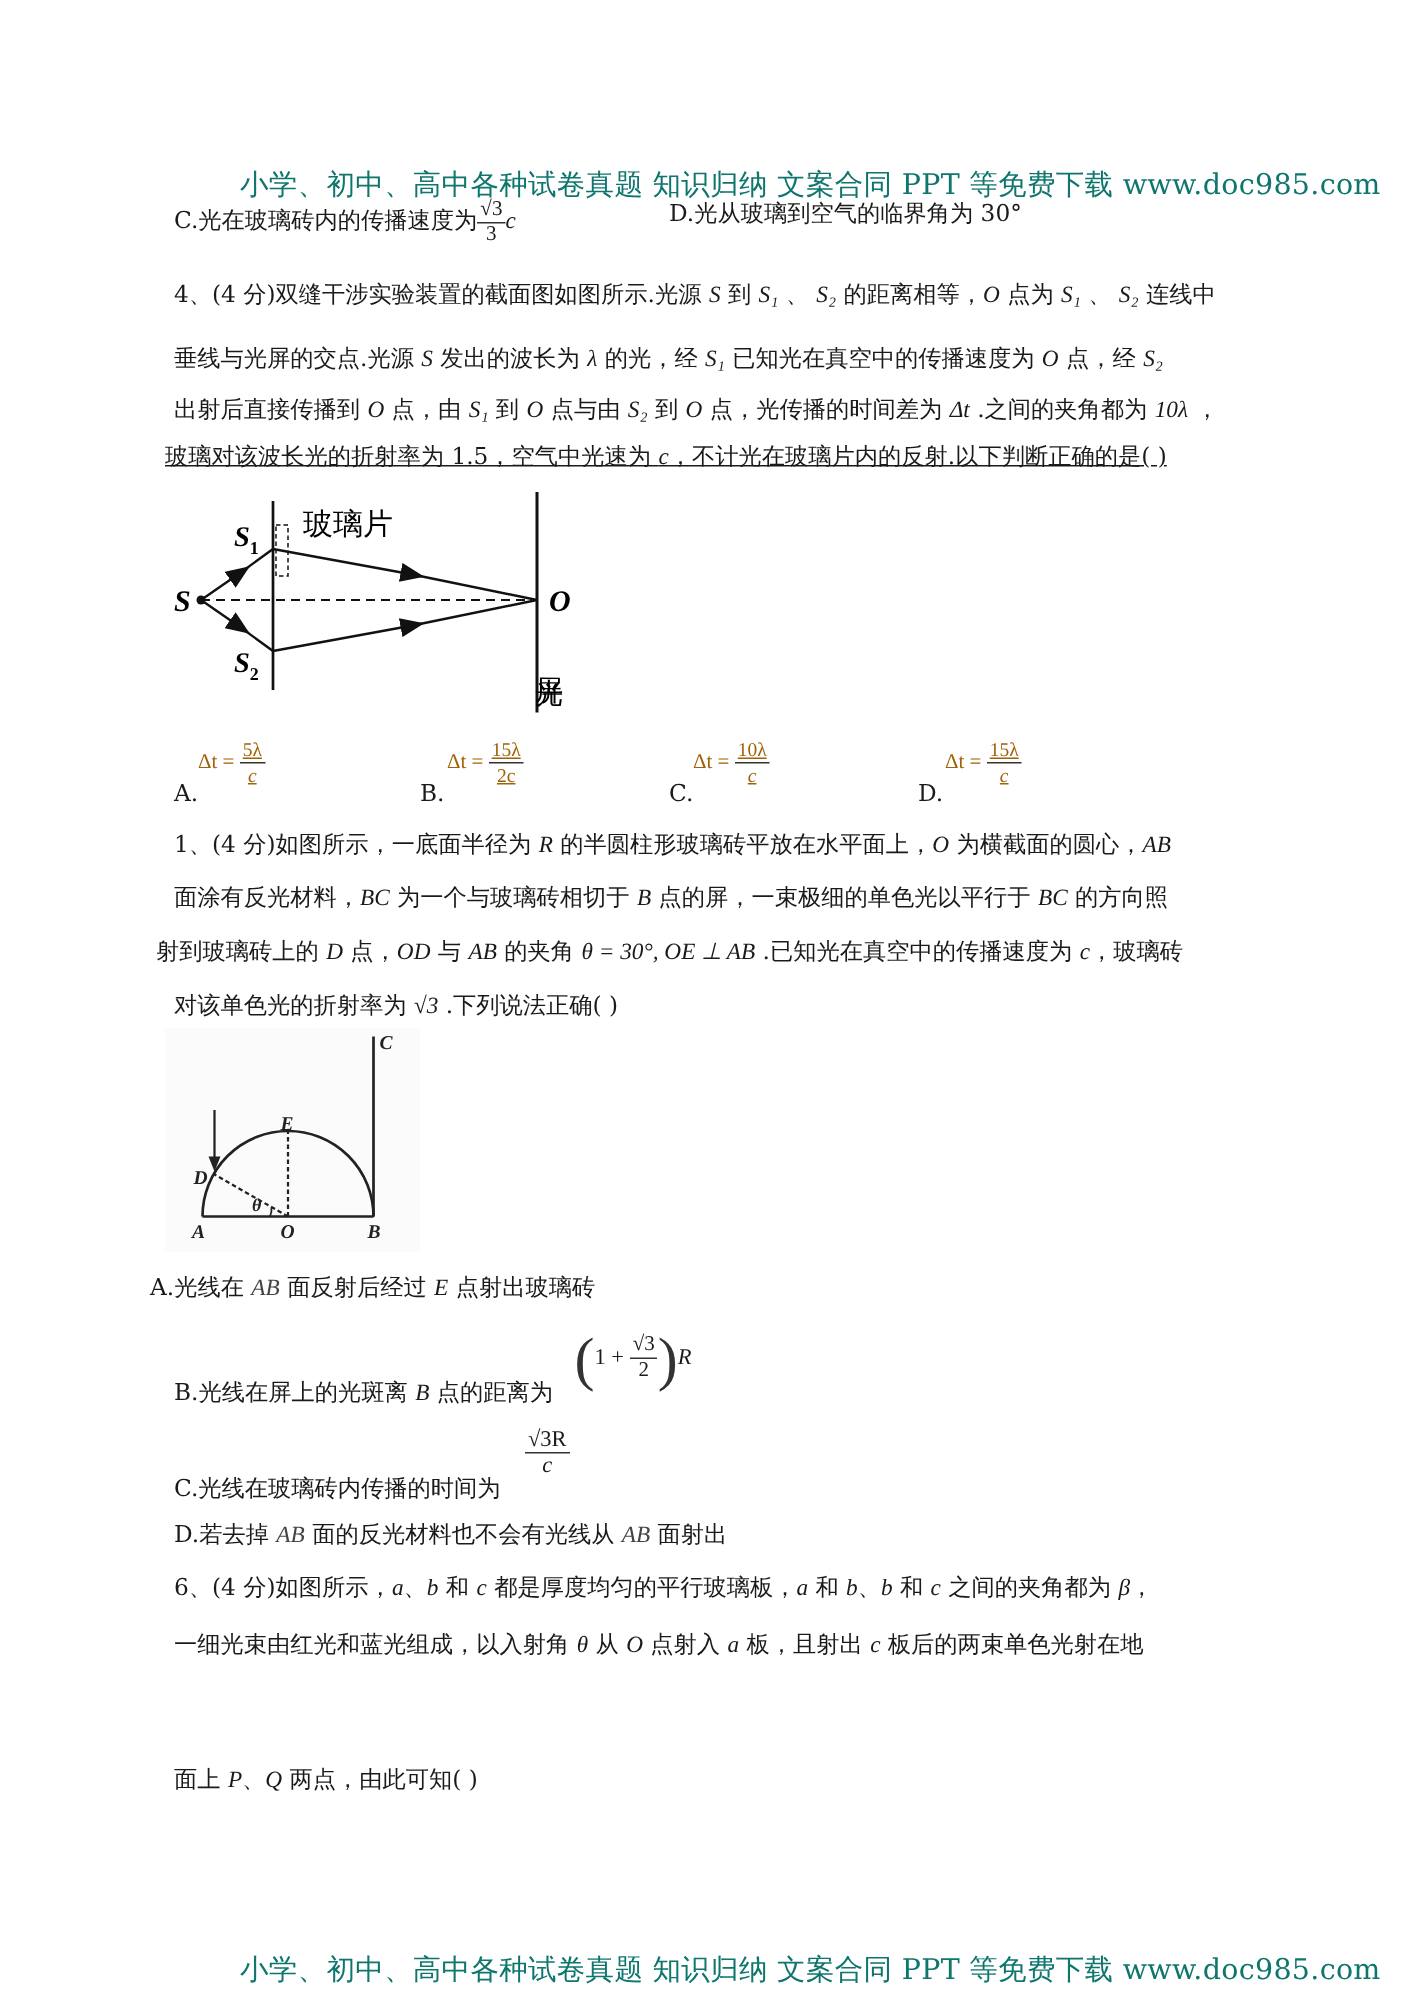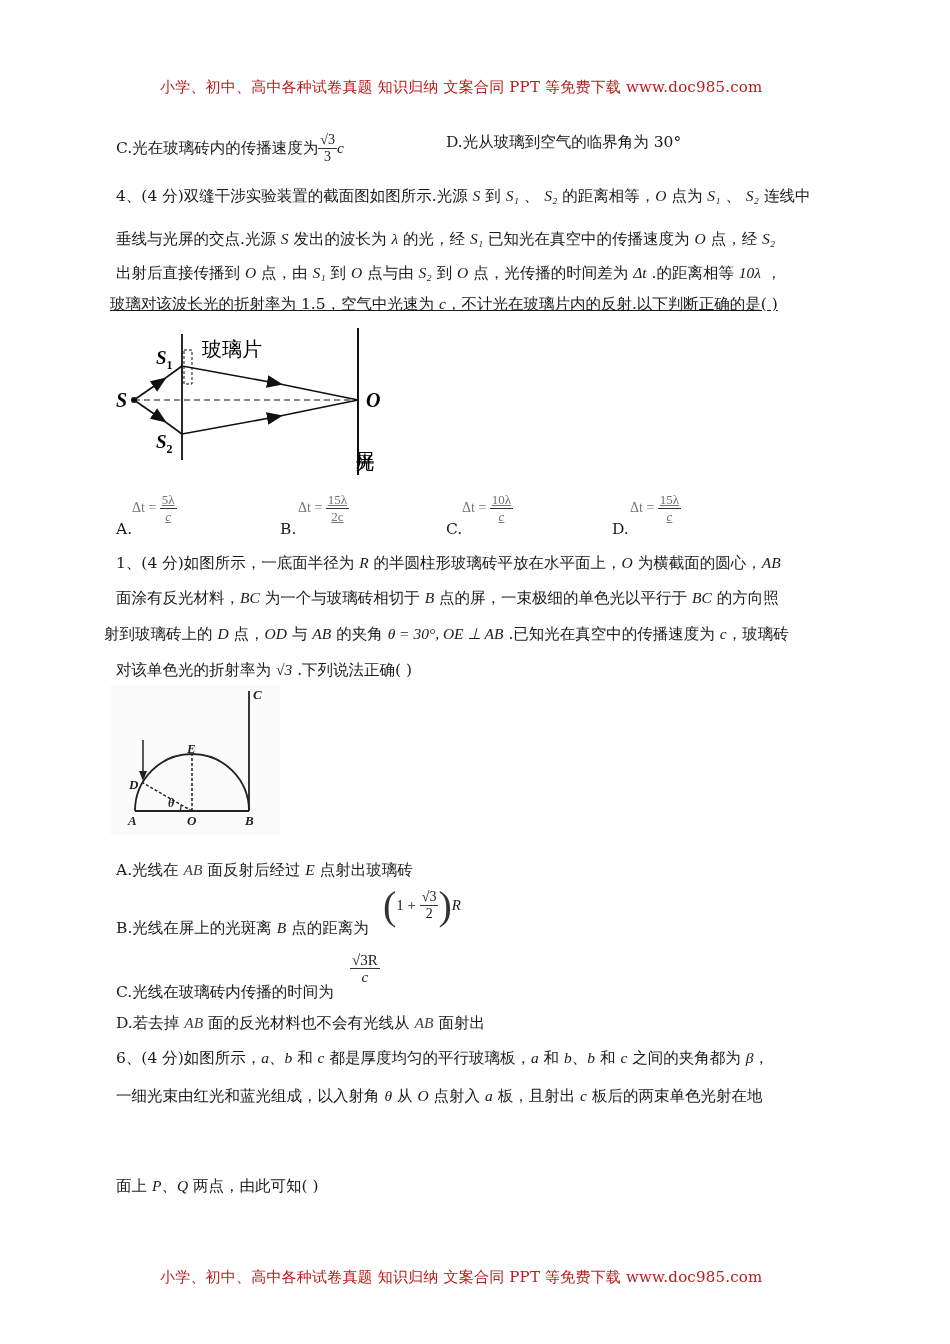--- a/index.html
+++ b/index.html
@@ -2,45 +2,45 @@
 <html><head>
   <meta charset="utf-8">
   <style>
     html, body { margin:0; padding:0; background:#ffffff; }
     body {
       width:950px; height:1344px; position:relative; overflow:hidden;
       font-family: "DejaVu Serif", "Liberation Serif", serif;
       color:#1a1a1a;
     }
     .abs { position:absolute; }
-    .hdr { font-size:15px; color:#b91c1c; white-space:nowrap; letter-spacing:0.2px; }
+    .hdr { font-size:19px; color:#0f766e; white-space:nowrap; letter-spacing:0.2px;margin-top:32px; }
     .line { font-size:15.5px; white-space:nowrap; line-height:20px; }
     .it { font-style:italic; font-family:"Liberation Serif", serif; }
     .frac { display:inline-block; vertical-align:middle; text-align:center; font-family:"Liberation Serif", serif; font-size:14px; line-height:16px; }
     .frac .num { display:block; border-bottom:1px solid #333; padding:0 2px; }
     .frac .den { display:block; font-style:italic; }
     .optlbl { position:absolute; font-size:15.5px; }
-    .optmath { position:absolute; font-family:"Liberation Serif", serif; font-size:14px; color:#737373; }
+    .optmath { position:absolute; font-family:"Liberation Serif", serif; font-size:14px; color:#a16207; }
     .optmath .frac { font-size:13px;text-decoration:underline; }
     svg text { font-family:"Liberation Serif", serif; }
   </style>
 </head>
 <body>
 
 <div class="abs hdr" style="left:160px; top:78px;">小学、初中、高中各种试卷真题  知识归纳  文案合同  PPT 等免费下载      www.doc985.com</div>
 
 <div class="abs line" style="left:116px; top:132px;">
   <span>C.光在玻璃砖内的传播速度为</span><span class="frac" style="vertical-align:-8px;"><span class="num">√3</span><span class="den" style="font-style:normal">3</span></span><span class="it">c</span>
 </div>
 <div class="abs line" style="left:446px; top:132px;">D.光从玻璃到空气的临界角为 30°</div>
 
 <div id="q4">
   <div class="abs line q4l" style="left:116px; top:186px;"><span>4、(4 分)双缝干涉实验装置的截面图如图所示.光源 </span><span class="it">S</span><span> 到 </span><span class="it">S₁</span><span> 、 </span><span class="it">S₂</span><span> 的距离相等，</span><span class="it">O</span><span> 点为 </span><span class="it">S₁</span><span> 、 </span><span class="it">S₂</span><span> 连线中</span></div>
   <div class="abs line q4l" style="left:116px; top:229px;"><span>垂线与光屏的交点.光源 </span><span class="it">S</span><span> 发出的波长为 </span><span class="it">λ</span><span> 的光，经 </span><span class="it">S₁</span><span> 已知光在真空中的传播速度为 </span><span class="it">O</span><span> 点，经 </span><span class="it">S₂</span><span></span></div>
-  <div class="abs line q4l" style="left:116px; top:263px;"><span>出射后直接传播到 </span><span class="it">O</span><span> 点，由 </span><span class="it">S₁</span><span> 到 </span><span class="it">O</span><span> 点与由 </span><span class="it">S₂</span><span> 到 </span><span class="it">O</span><span> 点，光传播的时间差为 </span><span class="it">Δt</span><span> .的距离相等 </span><span class="it">10λ</span><span> ，</span></div>
+  <div class="abs line q4l" style="left:116px; top:263px;"><span>出射后直接传播到 </span><span class="it">O</span><span> 点，由 </span><span class="it">S₁</span><span> 到 </span><span class="it">O</span><span> 点与由 </span><span class="it">S₂</span><span> 到 </span><span class="it">O</span><span> 点，光传播的时间差为 </span><span class="it">Δt</span><span> .之间的夹角都为 </span><span class="it">10λ</span><span> ，</span></div>
   <div class="abs line q4l" style="left:110px; top:294px;text-decoration:underline;"><span>玻璃对该波长光的折射率为 1.5，空气中光速为 </span><span class="it">c</span><span>，不计光在玻璃片内的反射.以下判断正确的是(   )</span></div>
 </div>
 
 <svg class="abs" style="left:110px; top:320px;" width="300" height="165">
   <defs>
     <marker id="arr" markerWidth="10" markerHeight="8" refX="5" refY="4" orient="auto">
       <path d="M0,0 L10,4 L0,8 z" fill="#111"></path>
     </marker>
   </defs>
 
@@ -125,21 +125,21 @@
 
   <text x="18" y="140" font-size="13" font-style="italic" font-weight="bold" fill="#222">A</text>
   <text x="135" y="140" font-size="13" font-style="italic" font-weight="bold" fill="#222">B</text>
   <text x="143" y="14" font-size="13" font-style="italic" font-weight="bold" fill="#222">C</text>
   <text x="19" y="104" font-size="13" font-style="italic" font-weight="bold" fill="#222">D</text>
   <text x="77" y="68" font-size="13" font-style="italic" font-weight="bold" fill="#222">E</text>
   <text x="77" y="140" font-size="13" font-style="italic" font-weight="bold" fill="#222">O</text>
   <text x="58" y="122" font-size="12" font-style="italic" font-weight="bold" fill="#222">θ</text>
 </svg>
 
-<div class="abs line" style="left:116px; top:848px;margin-top:12px;">
+<div class="abs line" style="left:100px; top:848px;">
   <span>A.光线在 </span><span class="it" style="color:#444">AB</span><span> 面反射后经过 </span><span class="it">E</span><span> 点射出玻璃砖</span>
 </div>
 
 <div class="abs line" style="left:116px; top:918px;">
   <span>B.光线在屏上的光斑离 </span><span class="it">B</span><span> 点的距离为</span>
 </div>
 <div class="abs" style="left:383px; top:882px; font-family:'Liberation Serif',serif; font-size:15px; white-space:nowrap;">
   <span style="font-size:40px; font-weight:100; vertical-align:middle; color:#333;">(</span><span style="vertical-align:middle;">1 +</span>
   <span class="frac"><span class="num">√3</span><span class="den" style="font-style:normal">2</span></span><span style="font-size:40px; font-weight:100; vertical-align:middle; color:#333;">)</span><span class="it" style="vertical-align:middle;">R</span>
 </div>

